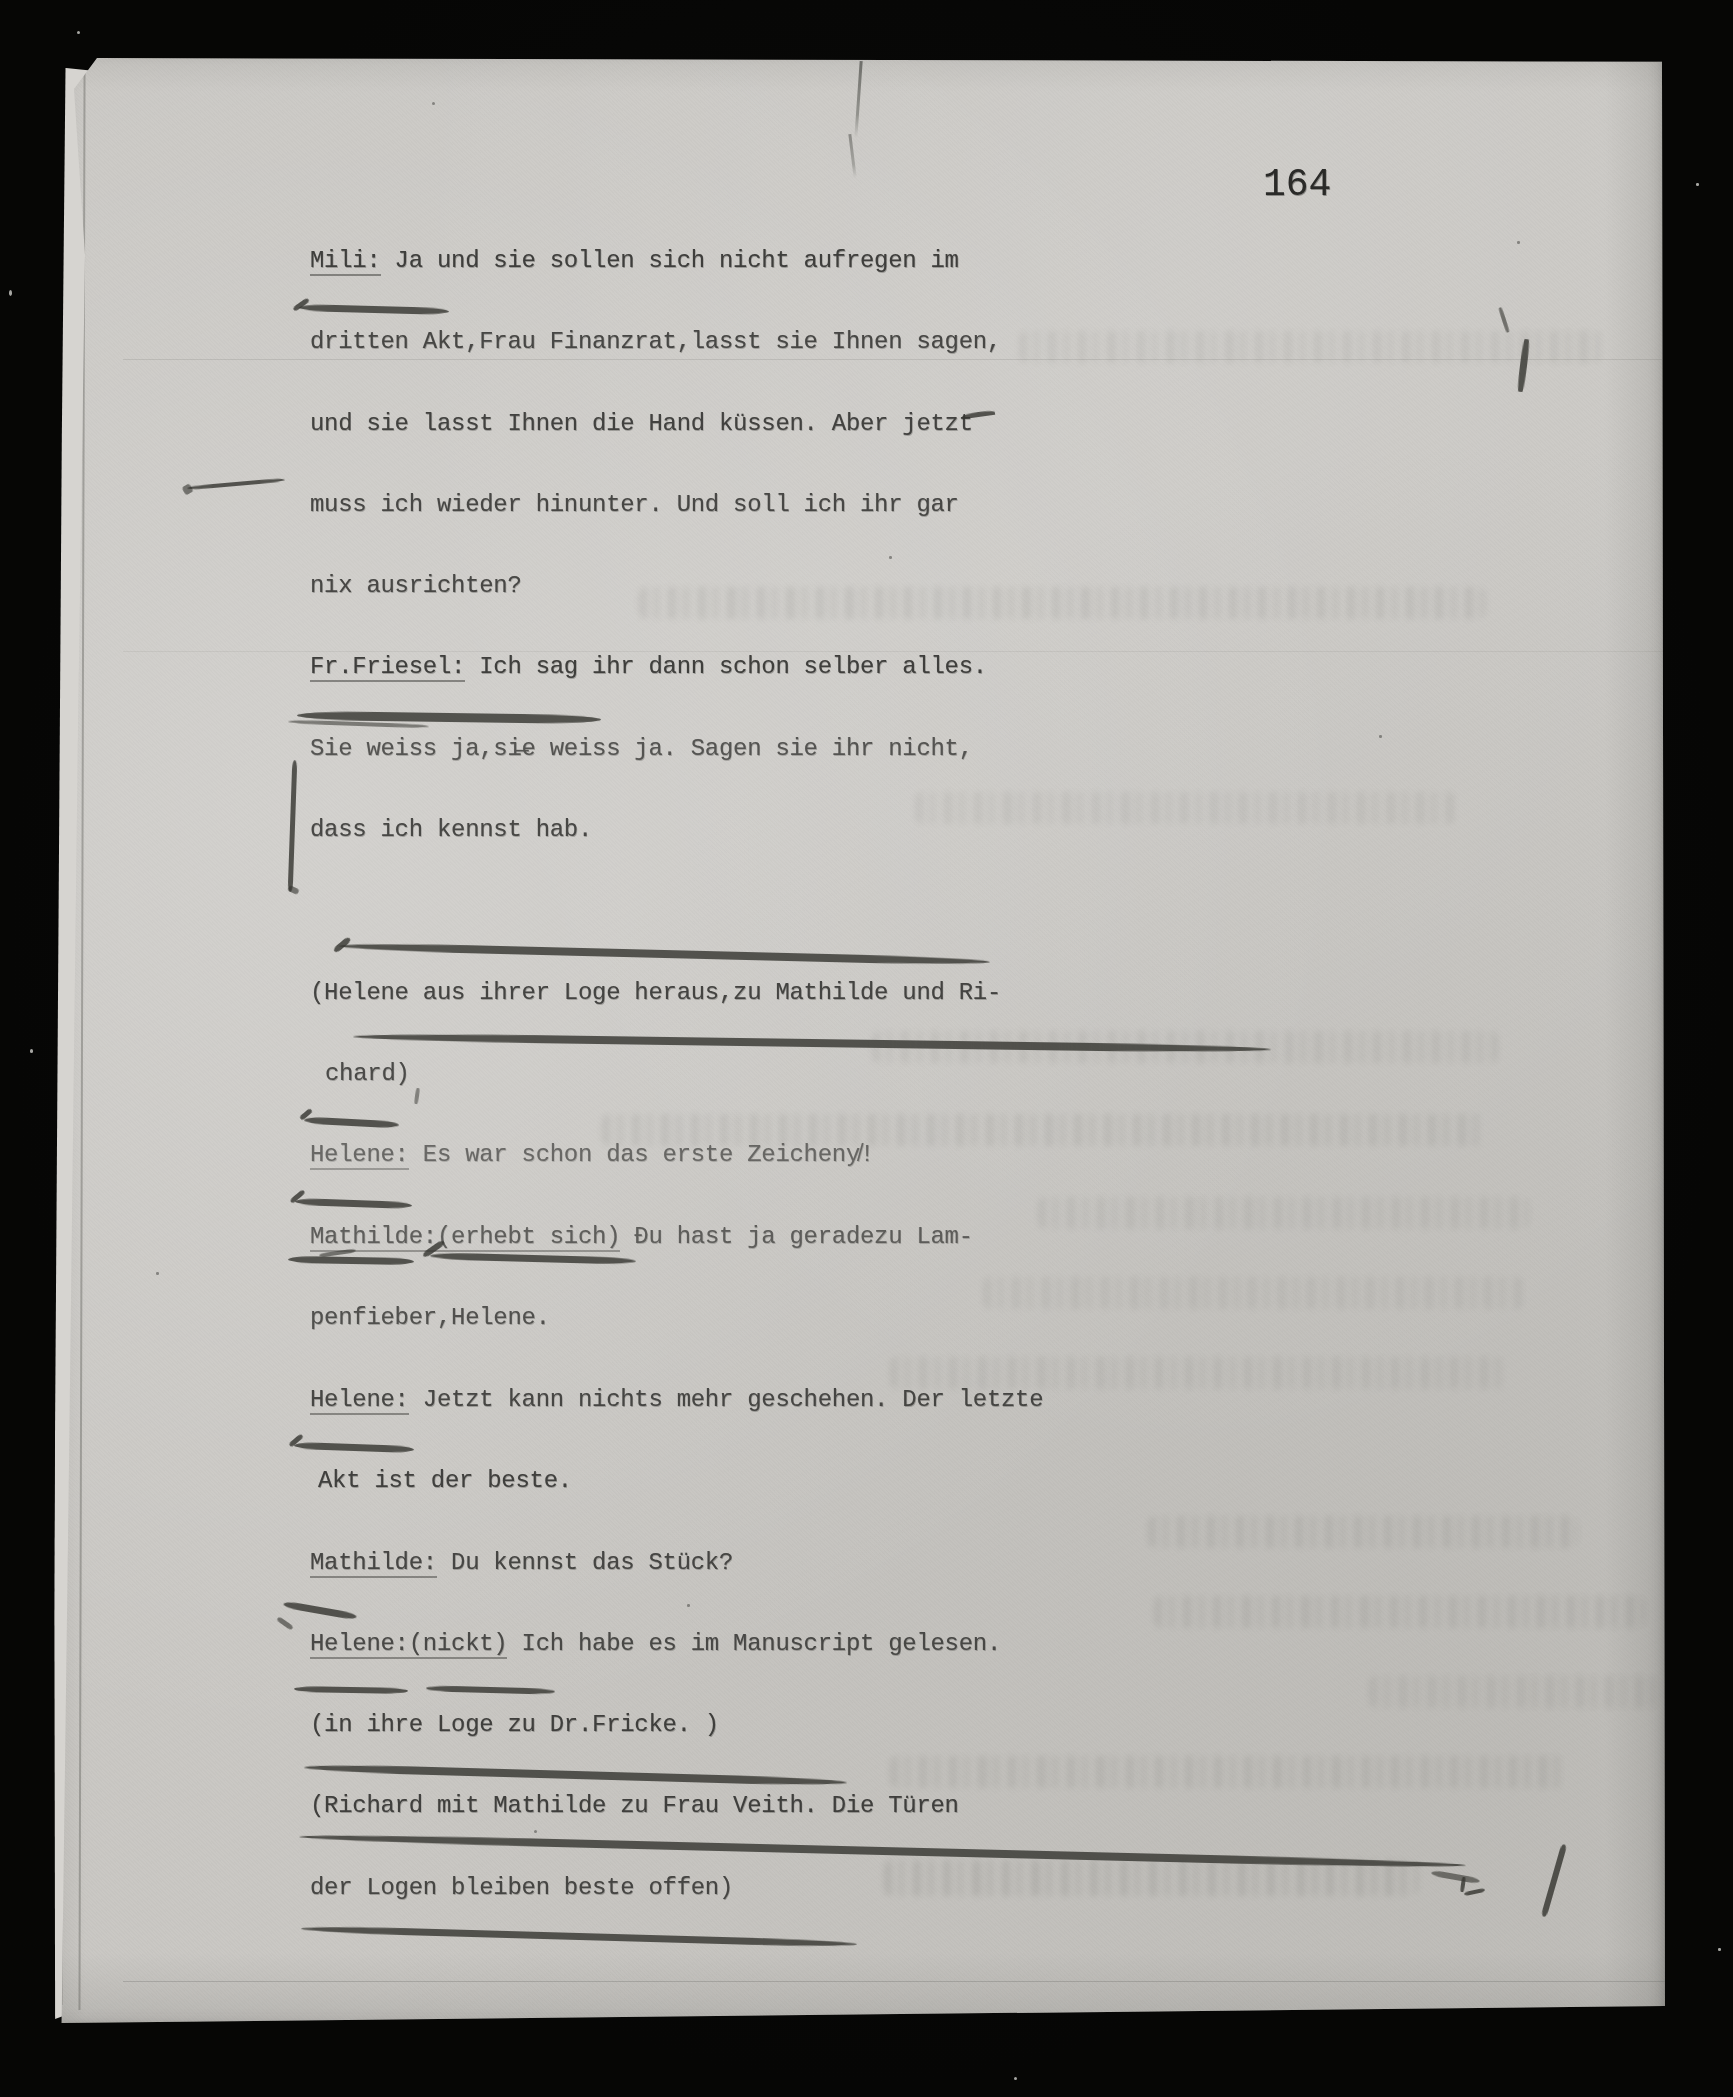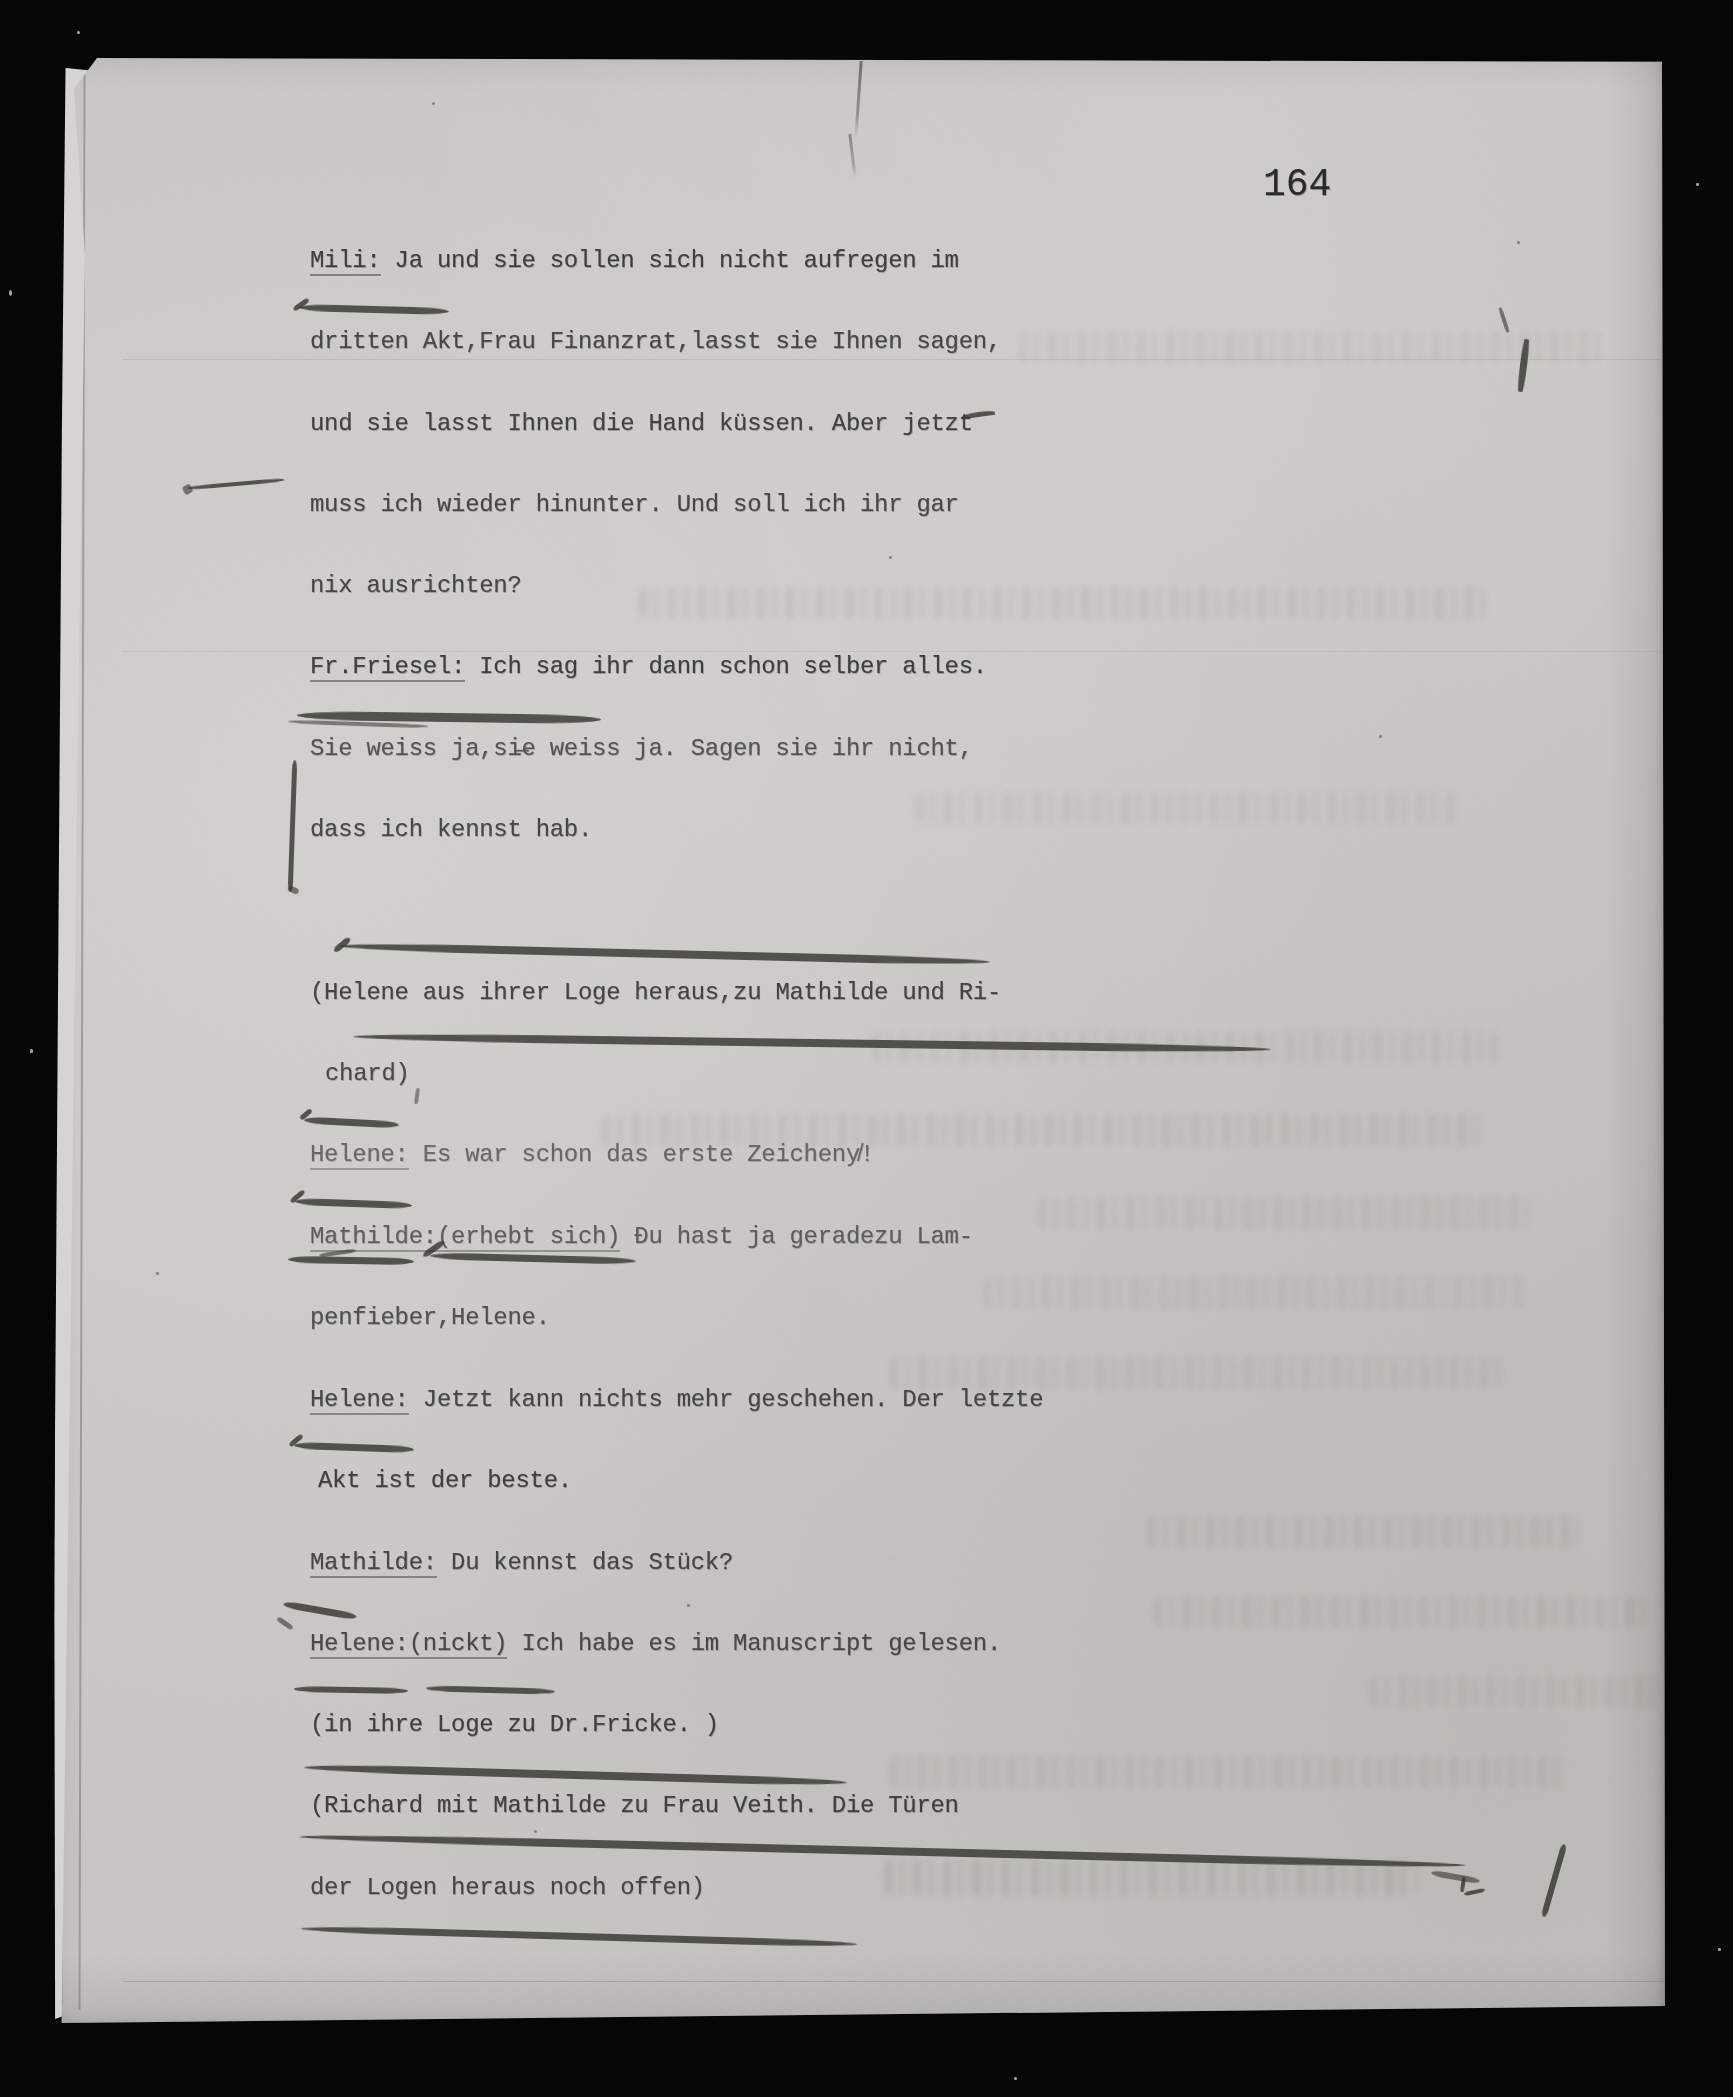--- a/index.html
+++ b/index.html
@@ -81,21 +81,21 @@
     <div class="ln" style="top:1001px;opacity:.78;left:288px;"><span>chard)</span></div>
     <div class="ln" style="top:1082px;opacity:.60;left:273px;font-family:Liberation Mono, monospace;"><span class="sp">Helene:</span><span> Es war schon das erste Zeicheny̸!</span></div>
     <div class="ln" style="top:1164px;opacity:.66;left:273px;"><span class="sp">Mathilde:</span><span class="sp">(erhebt sich)</span><span> Đu hast ja geradezu Lam-</span></div>
     <div class="ln" style="top:1245px;opacity:.74;left:273px;"><span>penfieber,Helene.</span></div>
     <div class="ln" style="top:1327px;opacity:.80;left:273px;"><span class="sp">Helene:</span><span> Jetzt kann nichts mehr geschehen. Der letzte</span></div>
     <div class="ln" style="top:1408px;opacity:.84;left:273px;margin-left:8px;"><span>Akt ist der beste.</span></div>
     <div class="ln" style="top:1490px;opacity:.80;left:273px;text-align:right;"><span class="sp">Mathilde:</span><span> Du kennst das Stück?</span></div>
     <div class="ln" style="top:1571px;opacity:.78;left:273px;"><span class="sp">Helene:</span><span class="sp">(nickt)</span><span> Ich habe es im Manuscript gelesen.</span></div>
     <div class="ln" style="top:1652px;opacity:.84;left:273px;"><span>(in ihre Loge zu Dr.Fricke. )</span></div>
     <div class="ln" style="top:1733px;opacity:.84;left:273px;"><span>(Richard mit Mathilde zu Frau Veith. Die Türen</span></div>
-    <div class="ln" style="top:1815px;opacity:.80;left:273px;"><span>der Logen heraus noch offen)</span></div>
+    <div class="ln" style="top:1815px;opacity:.80;left:273px;"><span>der Logen bleiben beste offen)</span></div>
 
     <div class="pen" style="left:262px;top:254px;width:150px;height:7.4px;transform:rotate(1.5deg);"></div>
     <div class="pen" style="left:255px;top:250px;width:18.4px;height:4.9px;transform:rotate(-35deg);"></div>
 
     <div class="pen" style="left:1483px;top:287px;width:6.8px;height:53px;transform:rotate(7deg);"></div>
     <div class="pen" style="left:1465px;top:255px;width:3.7px;height:26px;transform:rotate(-18deg);opacity:.6;"></div>
 
     <div class="pen" style="left:925px;top:360px;width:33px;height:4.9px;transform:rotate(-8deg);border-radius:100% 100% 0 0;"></div>
 
     <div class="pen" style="left:150px;top:430px;width:98px;height:3.7px;transform:rotate(-5deg);"></div>

